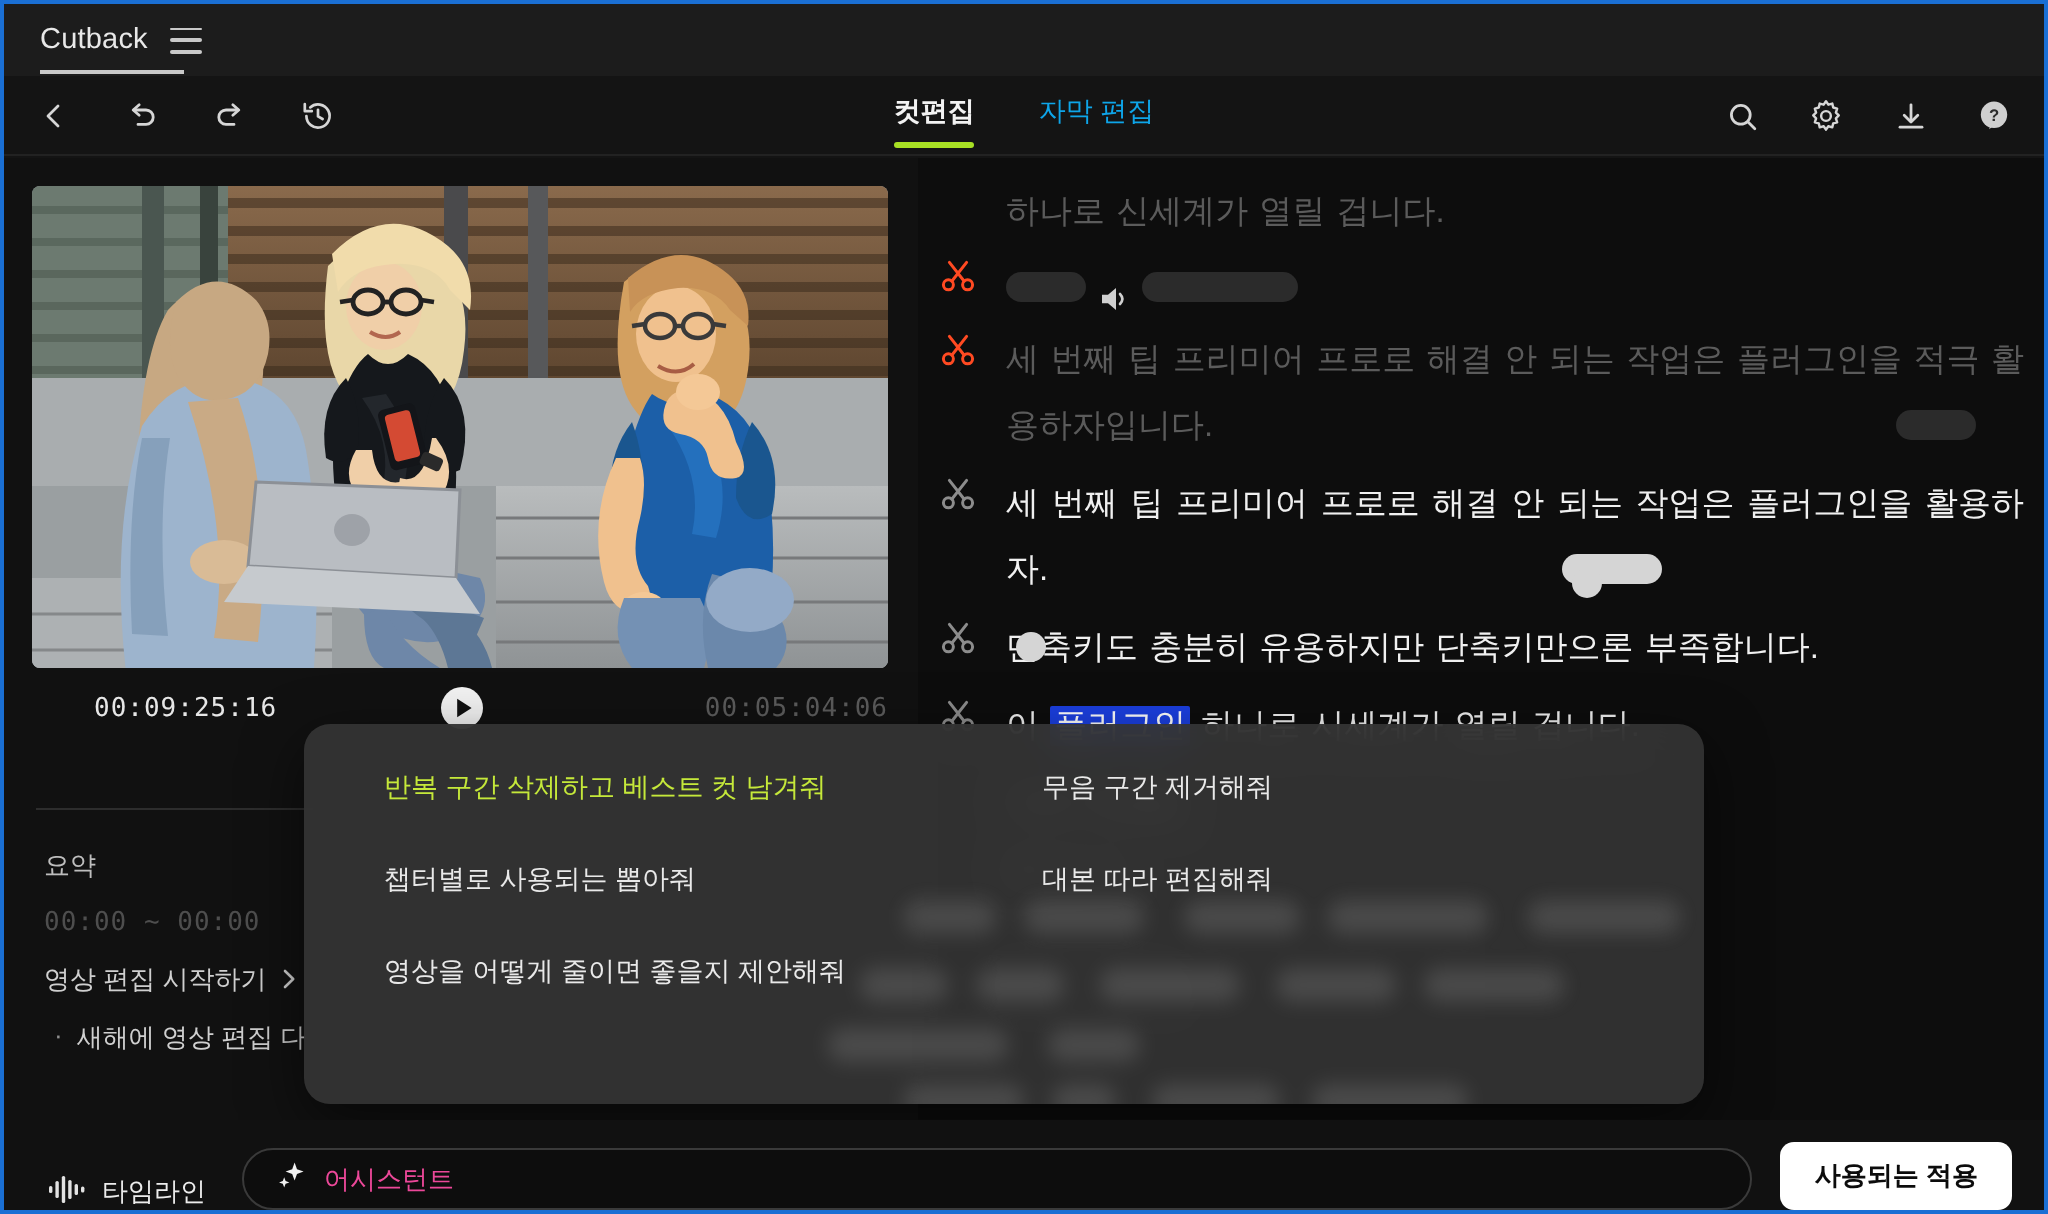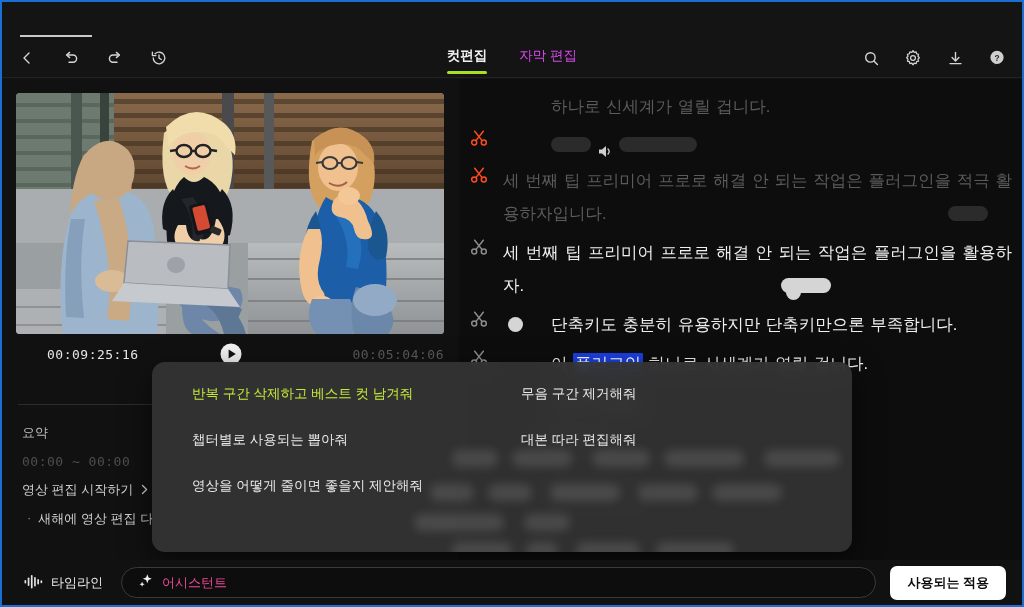--- a/index.html
+++ b/index.html
@@ -47,21 +47,21 @@
   .tb-icon{
     width:22px;height:22px;display:flex;align-items:center;justify-content:center;
     cursor:pointer;color:#d6d6d6;
   }
   .tb-icon svg{display:block;}
   .tabs{
     position:absolute;left:0;top:0;width:100%;height:40px;
     display:flex;align-items:center;justify-content:center;gap:32px;text-align:right;
   }
   .tab{
-    position:relative;color:#d946ef;font-size:13.5px;cursor:pointer;padding-bottom:4px;
+    position:relative;color:#0ea5e9;font-size:13.5px;cursor:pointer;padding-bottom:4px;
   }
   .tab.active{color:#f2f2f2;font-weight:bold;}
   .tab.active:after{
     content:"";position:absolute;left:0;right:0;bottom:-5px;height:3px;
     background:#a8e024;border-radius:2px;
   }
   .tb-right{
     position:absolute;right:14px;top:0;height:40px;display:flex;align-items:center;gap:20px;
   }
 
@@ -123,21 +123,21 @@
     flex:0 0 28px;width:28px;padding-top:2px;display:flex;justify-content:center;
     cursor:pointer;
   }
   .tbody{flex:1;}
   .ttext{
     font-size:16.5px;line-height:33px;color:#f0f0f0;
     text-align:justify;text-align-last:justify;
     word-spacing:1px;
   }
   .ttext.dim{color:#5b5b5b;}
-  .ttext.nojust{text-align:left;text-align-last:left;margin-left:48px;}
+  .ttext.nojust{text-align:left;text-align-last:left;}
   .sel{background:#1b3fe0;color:#fff;padding:1px 2px;border-radius:1px;}
   .pill{
     display:inline-block;vertical-align:middle;height:15px;border-radius:9px;
     background:#2b2b2b;
   }
   .pill.lite{background:#d5d5d5;}
   .pill.round{border-radius:50%;width:15px;}
   .pill.round.lite{background:#d5d5d5;}
   .audio-ico{
     display:inline-block;vertical-align:middle;width:17px;height:15px;
@@ -165,21 +165,21 @@
   .sugg.hl{color:#c5e83a;}
   .popup-ghost{
     position:absolute;left:0;top:0;width:100%;height:100%;
     pointer-events:none;opacity:.16;filter:blur(5px);
   }
   .gh{position:absolute;background:#cfcfcf;border-radius:8px;height:17px;}
 
   
   .bottom{
     position:absolute;left:0;bottom:0;width:100%;height:45px;
-    background:#111;display:flex;align-items:center;
+    background:#111;display:flex;align-items:flex-end;
   }
   .tl-btn{
     display:flex;align-items:center;gap:8px;margin-left:22px;cursor:pointer;
     color:#ececec;font-size:13px;
   }
   .assist{
     flex:1;margin:0 14px 0 18px;height:31px;
     border:1px solid #3a3a3a;border-radius:17px;background:#0d0d0d;
     display:flex;align-items:center;gap:9px;padding:0 16px;cursor:text;
   }
@@ -188,20 +188,28 @@
     margin-right:16px;background:#fff;color:#0c0c0c;font-size:13px;font-weight:bold;
     border:none;border-radius:7px;height:34px;padding:0 17px;cursor:pointer;
     font-family:inherit;
   }
 </style>
 </head>
 <body>
 
 <div class="app">
 
+  <div class="titlebar">
+    <div class="app-title">Cutback</div>
+    <div class="hamburger">
+      <i></i>
+        <i></i>
+        <i></i>
+    </div>
+  </div>
   <div class="tab-underline"></div>
 
   <div class="toolbar">
 
     <div class="tb-left">
       <div class="tb-icon">
         <svg width="16" height="16" viewBox="0 0 16 16" fill="none" stroke="#d6d6d6" stroke-width="1.4" stroke-linecap="round" stroke-linejoin="round">
             <path d="M10 3 L5 8 L10 13"></path>
           </svg>
       </div>

